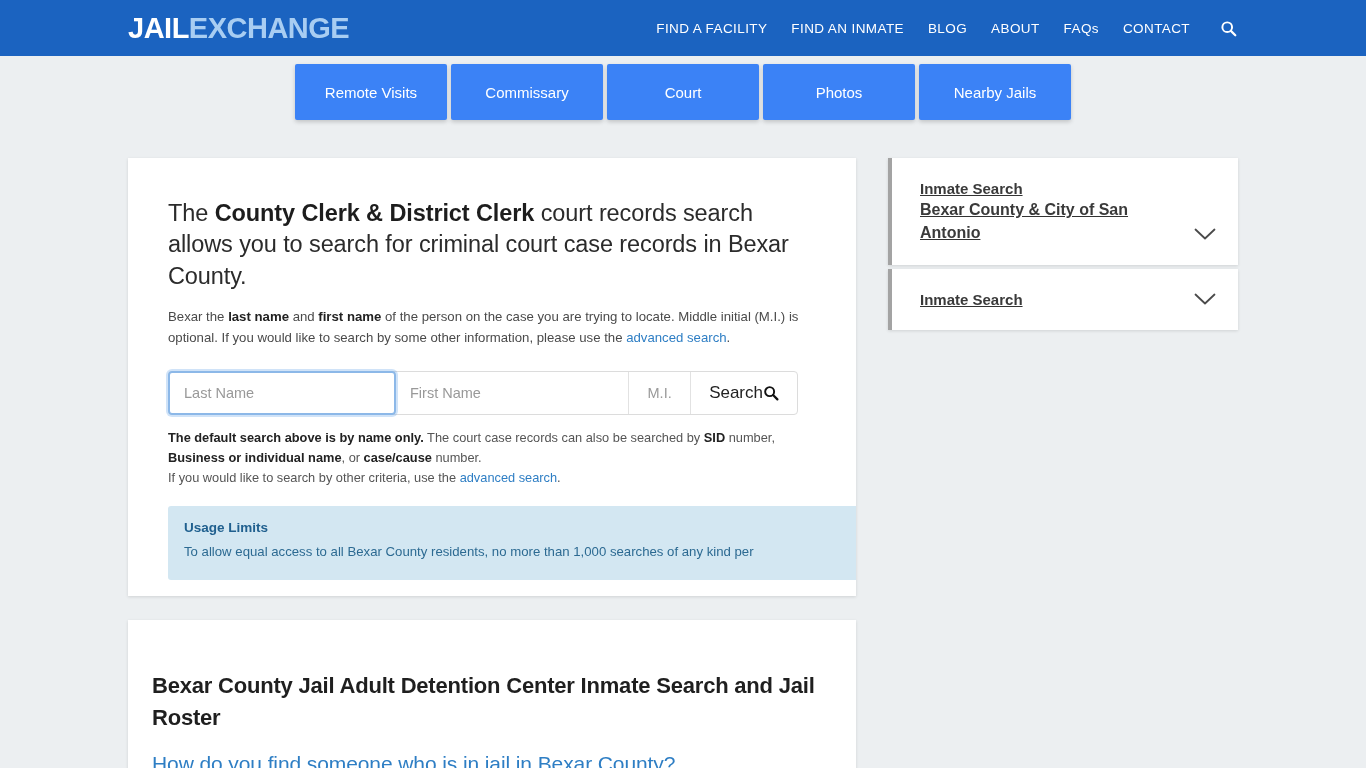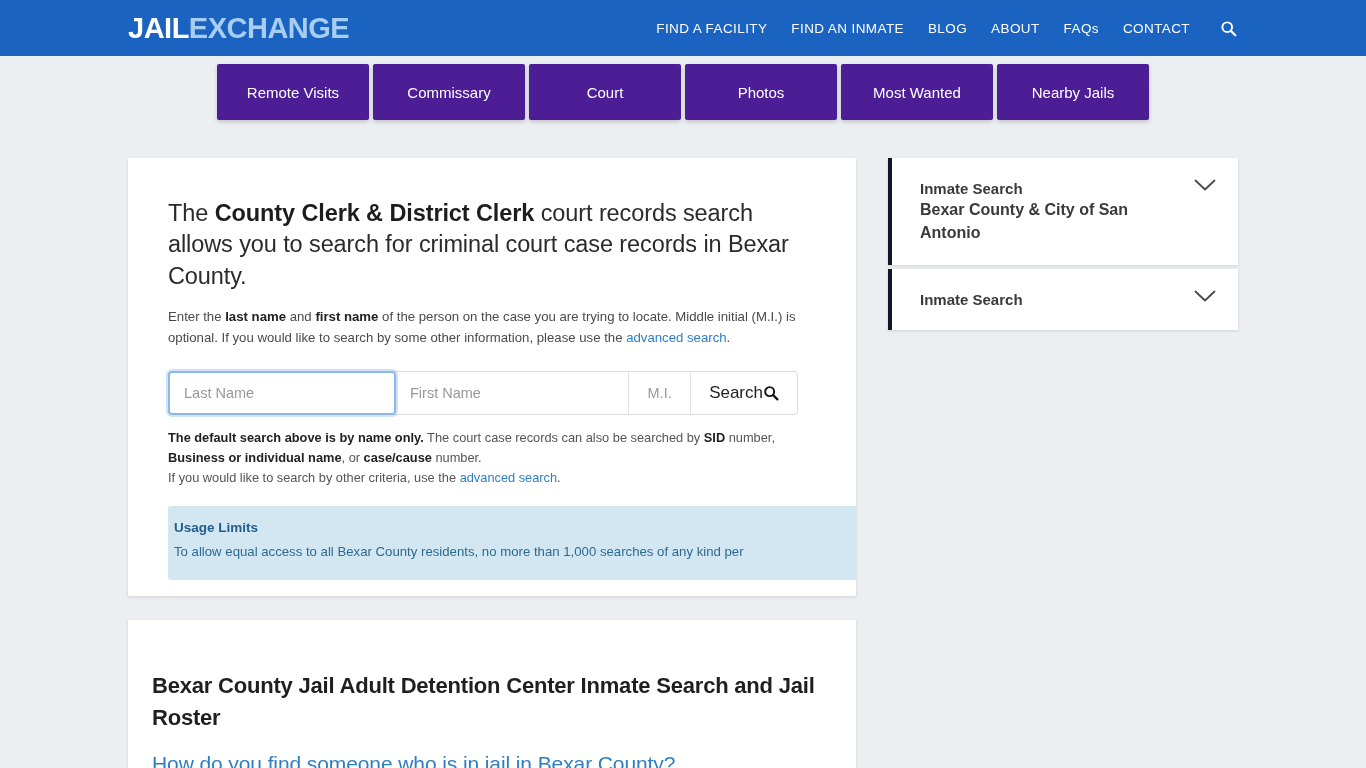--- a/index.html
+++ b/index.html
@@ -73,21 +73,21 @@
     right: 0;
     display: flex;
     justify-content: center;
     z-index: 10;
   }
   .quicklinks {
     display: flex;
     gap: 4px;
   }
   .ql-btn {
-    background: #4c1d95;
+    background: #3b82f6;
     color: #ffffff;
     font-size: 15px;
     height: 56px;
     min-width: 152px;
     padding: 0 22px;
     display: flex;
     align-items: center;
     justify-content: center;
     border: none;
     border-radius: 2px;
@@ -213,21 +213,21 @@
     font-size: 14px;
     font-style: italic;
     color: #555;
   }
   .terms a { color: #3a7fbe; text-decoration: none; font-style: italic; }
 
   .usage-box {
     margin-top: 18px;
     background: #d3e7f2;
     border-radius: 3px;
-    padding: 14px 16px 18px 6px;
+    padding: 14px 16px 18px 16px;
     width: 744px;
   }
   .usage-title {
     color: #20608f;
     font-size: 13.5px;
     font-weight: bold;
     margin-bottom: 7px;
   }
   .usage-body {
     color: #2c6a92;
@@ -253,27 +253,28 @@
     margin-top: 18px;
     font-size: 21px;
     color: #2e7ec4;
     font-weight: 400;
     letter-spacing: -0.1px;
   }
 
   
   .side-card {
     background: #ffffff;
-    border-left: 4px solid #0f172a;
+    border-left: 4px solid #a3a3a3;
     box-shadow: 0 1px 3px rgba(0,0,0,0.12);
     display: flex;
-    align-items: flex-start;
+    align-items: flex-end;
     justify-content: space-between;
     padding: 20px 22px 20px 28px;
     cursor: pointer;
+    text-decoration: underline;
   }
   .side-card + .side-card { margin-top: 4px; }
   .side-text { line-height: 1.42; }
   .side-l1 { font-size: 15px; font-weight: bold; color: #3a3a3a; }
   .side-l2 { font-size: 16px; font-weight: bold; color: #3a3a3a; }
   .chev { flex: none; margin-left: 12px; }
 </style>
 </head>
 <body>
 
@@ -297,34 +298,33 @@
     </span>
   </nav>
 </header>
 
 <div class="quicklinks-wrap">
   <div class="quicklinks">
     <button class="ql-btn">Remote Visits</button>
     <button class="ql-btn">Commissary</button>
     <button class="ql-btn">Court</button>
     <button class="ql-btn">Photos</button>
-    <button class="ql-btn">Most Wanted</button>
     <button class="ql-btn">Nearby Jails</button>
   </div>
 </div>
 
 <div class="page">
 
   <main class="content-col">
 
     <section class="card card-search">
 
       <h1 class="lede"><span>The </span><b>County Clerk &amp; District Clerk</b><span> court records search allows you to search for criminal court case records in Bexar County.</span></h1>
 
-      <p class="sub-text"><span>Enter the </span><b>last name</b><span> and </span><b>first name</b><span> of the person on the case you are trying to locate. Middle initial (M.I.) is optional. If you would like to search by some other information, please use the </span><a class="link" href="#">advanced search</a><span>.</span></p>
+      <p class="sub-text"><span>Bexar the </span><b>last name</b><span> and </span><b>first name</b><span> of the person on the case you are trying to locate. Middle initial (M.I.) is optional. If you would like to search by some other information, please use the </span><a class="link" href="#">advanced search</a><span>.</span></p>
 
       <form class="search-form">
         <input class="inp inp-last" type="text" placeholder="Last Name" style="">
         <input class="inp inp-first" type="text" placeholder="First Name" style="">
         <input class="inp inp-mi" type="text" placeholder="M.I." style="">
         <button class="search-btn" type="submit">
           <span>Search</span>
           <span>
             <svg width="16" height="16" viewBox="0 0 20 20" fill="none" style="display:block">
               <circle cx="8.3" cy="8.3" r="5.6" stroke="#111" stroke-width="2.4"></circle>

